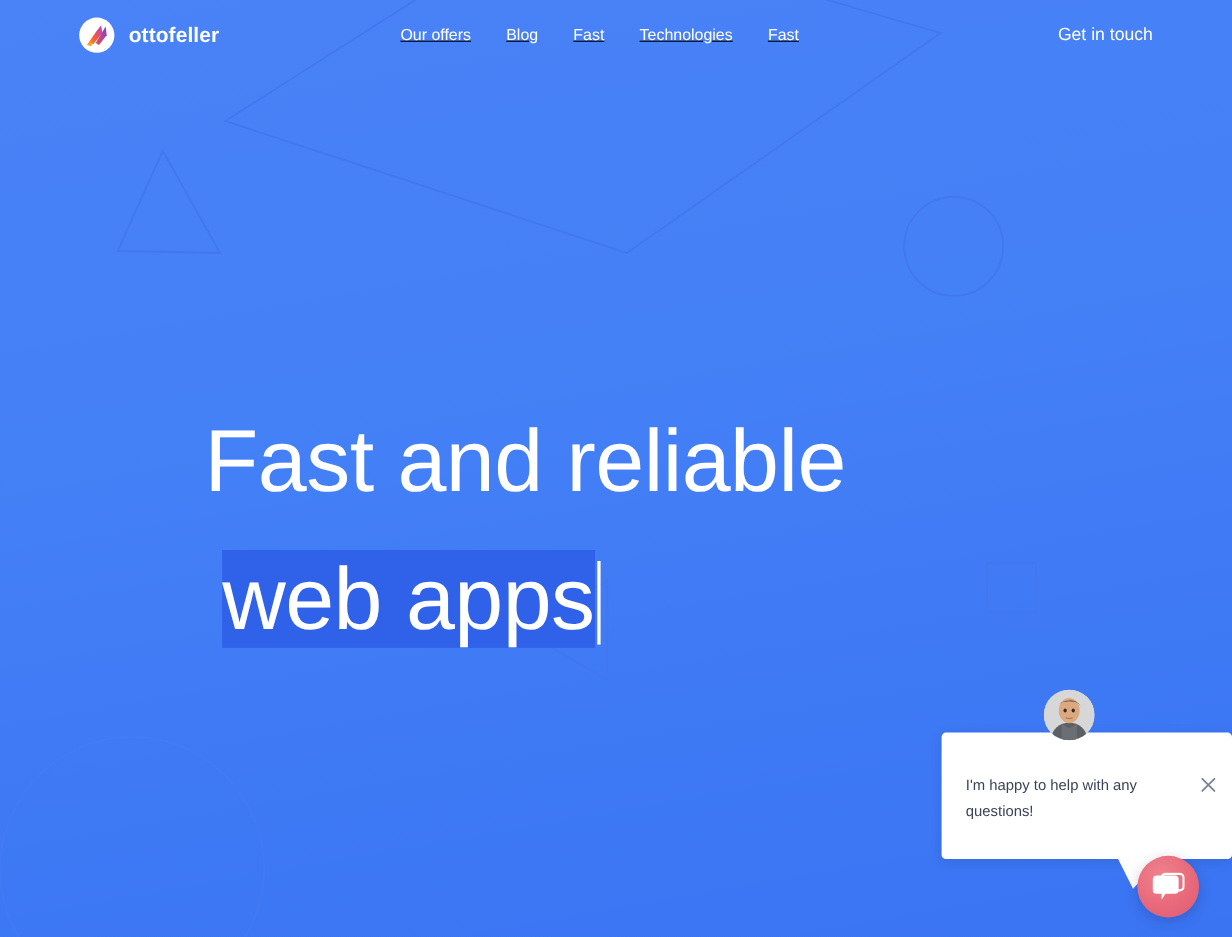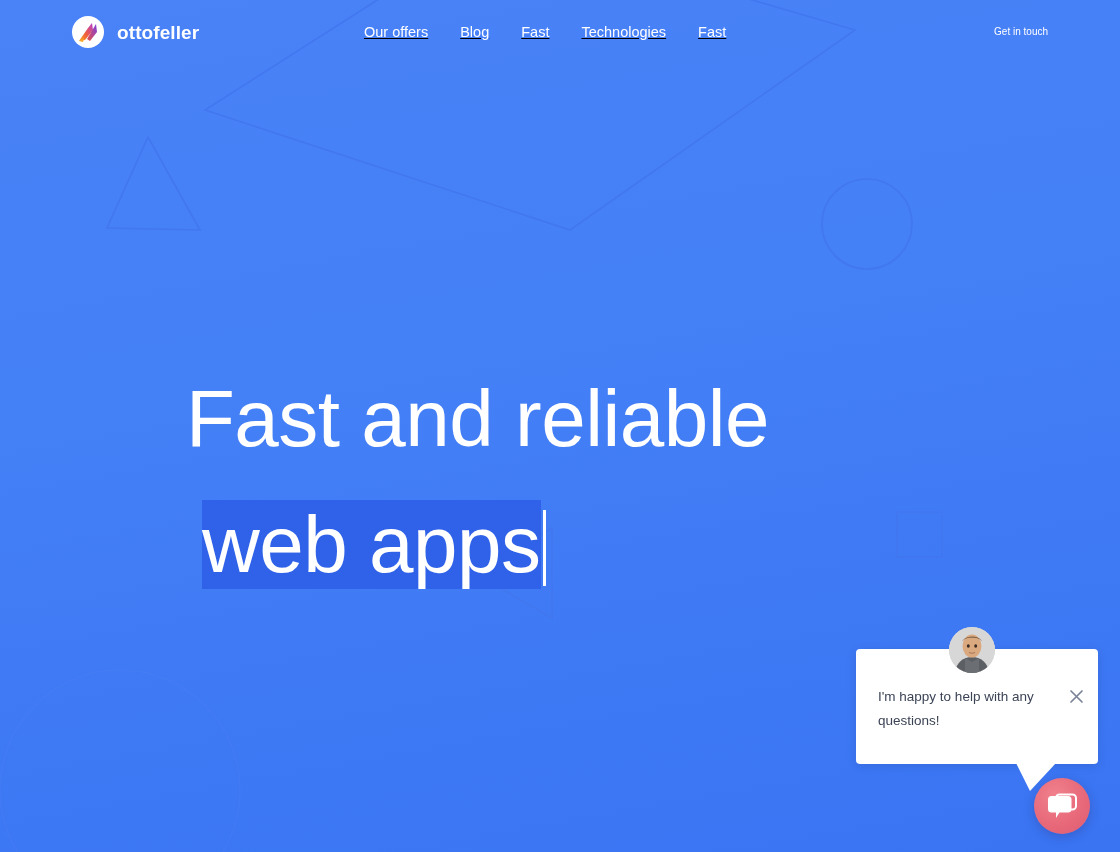--- a/index.html
+++ b/index.html
@@ -85,21 +85,21 @@
     text-decoration: none;
     white-space: nowrap;
     line-height: 18px;
   }
 
   .cta {
     position: absolute;
     right: 72px;
     top: 23px;
     color: #ffffff;
-    font-size: 10px;
+    font-size: 16px;
     text-decoration: none;
     white-space: nowrap;
     line-height: 18px;
   }
 
   
   .hero {
     position: absolute;
     left: 186px;
     top: 338px;
@@ -149,22 +149,22 @@
     border-radius: 50%;
     overflow: hidden;
     background: #d9d9d9;
     z-index: 3;
   }
   .chat-avatar svg { display: block; width: 46px; height: 46px; }
 
   .chat-bubble {
     position: absolute;
     left: 6px;
-    top: 29px;
-    width: 242px;
+    top: 46px;
+    width: 264px;
     height: 115px;
     background: #ffffff;
     border-radius: 4px;
     box-shadow: 0 2px 10px rgba(20,40,90,0.14);
     z-index: 2;
   }
   .chat-bubble::after {
     content: "";
     position: absolute;
     left: 160px;

